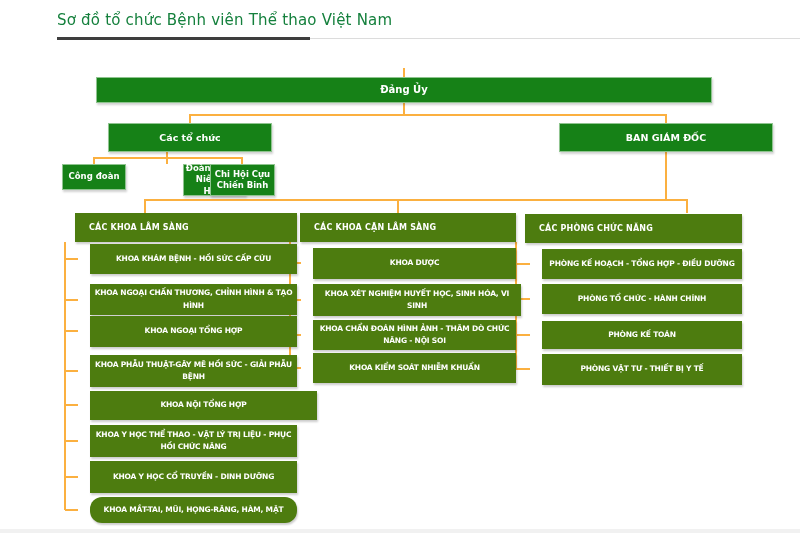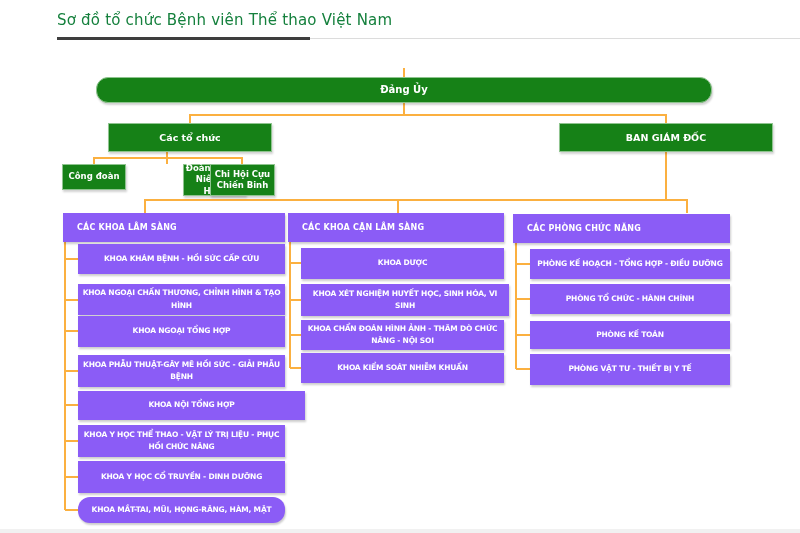--- a/index.html
+++ b/index.html
@@ -20,23 +20,24 @@
   .bottom-strip{left:0;top:529px;width:800px;height:4px;background:#f1f1f1;}
 
   
   .gbox{
     background:#168117;color:#ffffff;border:1px solid #8fc48f;
     box-shadow:1px 2px 2px rgba(0,0,0,.18);
     display:flex;align-items:center;justify-content:center;text-align:center;
     font-weight:bold;line-height:1.25;
   }
   .bbox{
-    background:#8b5cf6;color:#ffffff;
+    background:#4d7c0f;color:#ffffff;
     box-shadow:1px 2px 2px rgba(0,0,0,.20);
     font-weight:bold;
+    margin-left:12px;
   }
   .bhead{display:flex;align-items:center;padding:0 0 0 14px;
     font-size:8px;letter-spacing:.2px;}
   .bchild{display:flex;align-items:center;justify-content:center;text-align:center;
     font-size:7.5px;letter-spacing:-.2px;line-height:1.65;padding:0 4px;}
   .fz10{font-size:10px;}
   .fz95{font-size:9.5px;text-align:center;}
   .fz85{font-size:8.5px;line-height:1.3;padding:0 1px;}
   svg.connectors{position:absolute;left:0;top:0;z-index:0;}
   .abs{z-index:1;}
@@ -51,21 +52,21 @@
   <path d="M666 152 V200 M145 213 V200 H687 V213 M398 200 V213"></path>
   <path d="M65 242 V510 M65 259 H78 M65 300 H78 M65 331 H78 M65 371 H78 M65 405 H78 M65 441 H78 M65 477 H78 M65 510 H78"></path>
   <path d="M290 242 V368 M290 263 H301 M290 300 H301 M290 335 H301 M290 368 H301"></path>
   <path d="M516 242 V369 M516 264 H530 M516 299 H530 M516 335 H530 M516 369 H530"></path>
 </svg>
 
 <div class="abs page-title">Sơ đồ tổ chức Bệnh viên Thể thao Việt Nam</div>
 <div class="abs title-rule-dark"></div>
 <div class="abs title-rule-light"></div>
 
-<div class="abs gbox fz10" style="left:96px;top:77px;width:616px;height:26px;border-radius:12px;">Đảng Ủy</div>
+<div class="abs gbox fz10" style="left:96px;top:77px;width:616px;height:26px;">Đảng Ủy</div>
 
 <div class="abs gbox fz95" style="left:108px;top:123px;width:164px;height:29px;">Các tổ chức</div>
 <div class="abs gbox fz95" style="left:559px;top:123px;width:214px;height:29px;">BAN GIÁM ĐỐC</div>
 
 <div class="abs gbox fz85" style="left:62px;top:164px;width:64px;height:26px;">Công đoàn</div>
 <div class="abs gbox fz85" style="left:135px;top:164px;width:63px;height:32px;margin-left:48px;">Đoàn Thanh Niên CS HCM</div>
 <div class="abs gbox fz85" style="left:210px;top:164px;width:65px;height:32px;">Chi Hội Cựu Chiến Binh</div>
 
 <div class="abs bbox bhead" style="left:63px;top:213px;width:222px;height:29px;">CÁC KHOA LÂM SÀNG</div>
 <div class="abs bbox bhead" style="left:288px;top:213px;width:216px;height:29px;">CÁC KHOA CẬN LÂM SÀNG</div>

